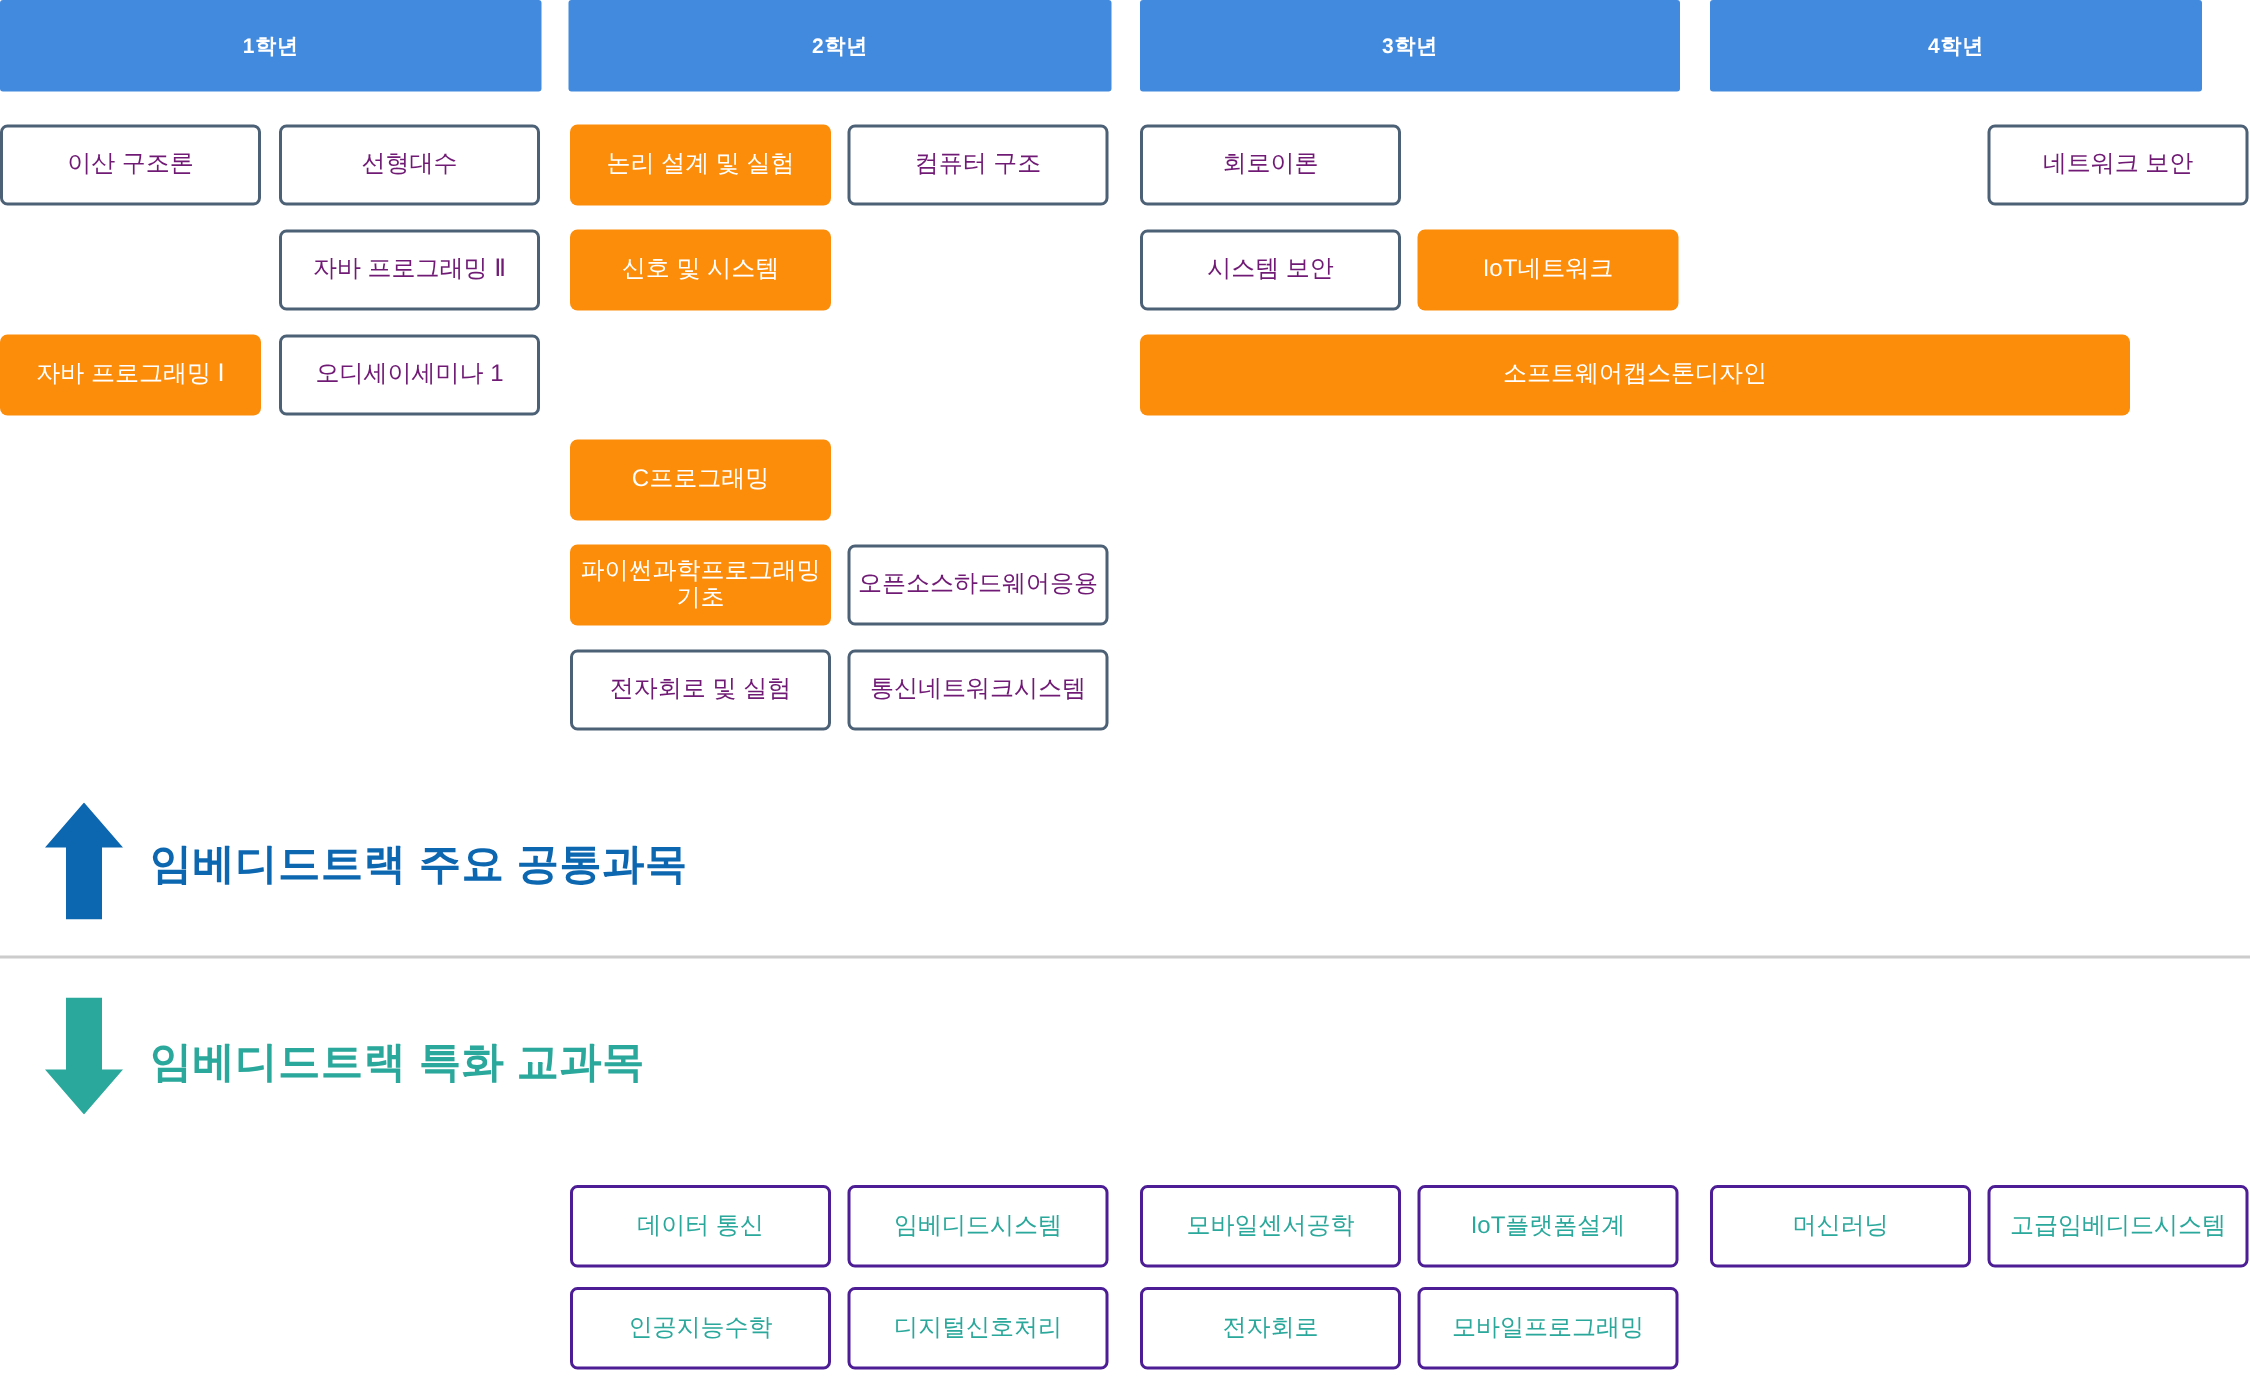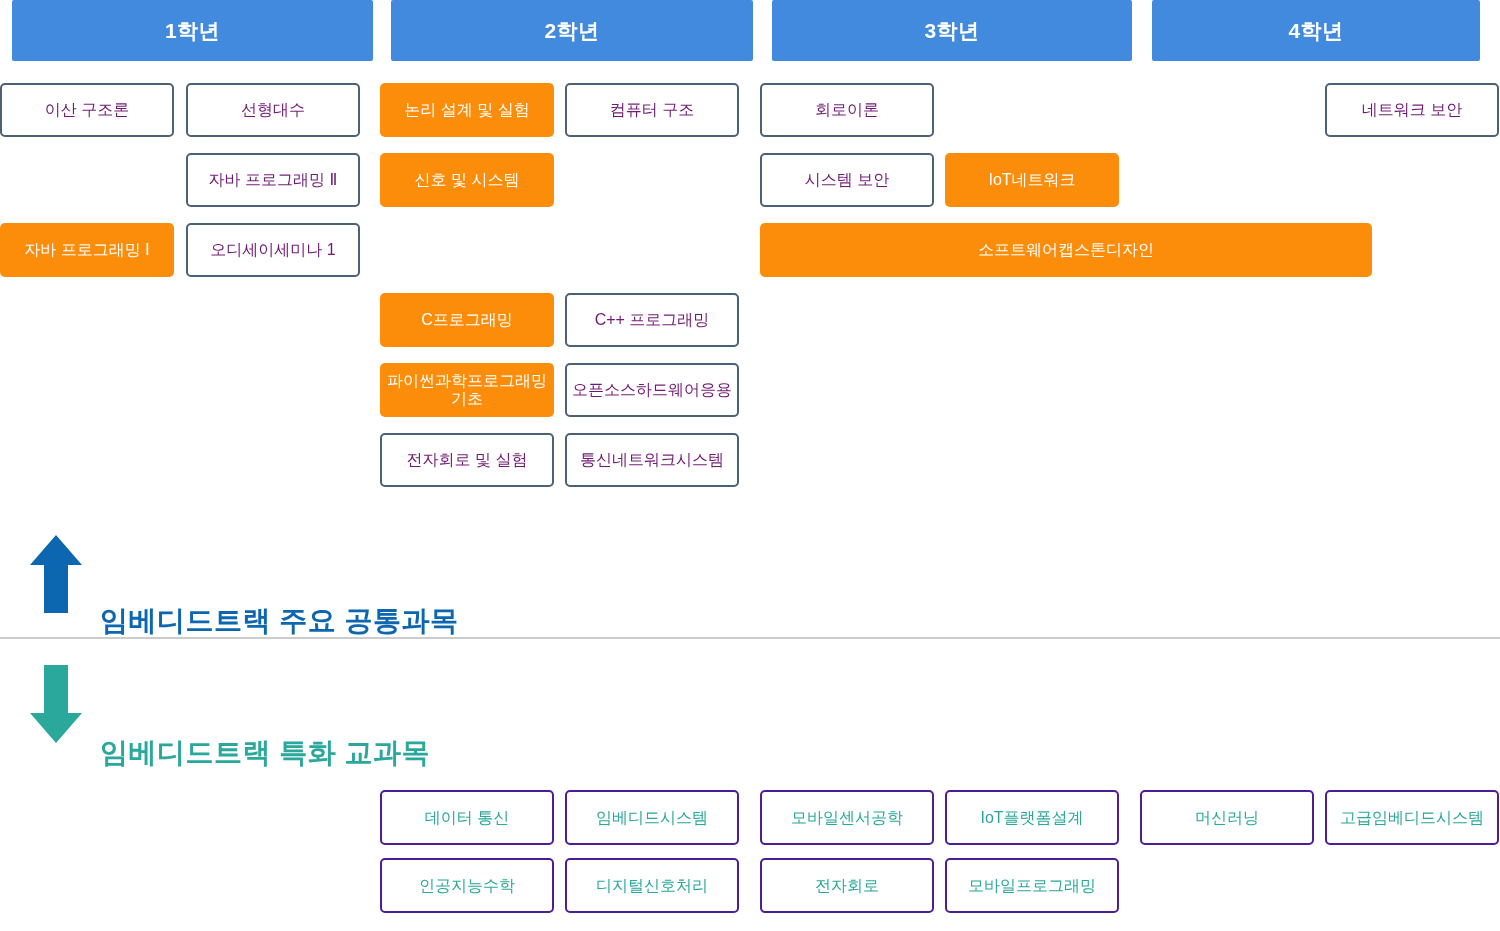--- a/index.html
+++ b/index.html
@@ -1,45 +1,45 @@
 <!DOCTYPE html>
 <html><head>
 <meta charset="utf-8">
 <style>
   html,body{margin:0;padding:0;background:#ffffff;}
   body{font-family:"Liberation Sans","DejaVu Sans",sans-serif;}
   .canvas{position:relative;width:1500px;height:931px;background:#fff;overflow:hidden;}
 
   
   .year-header{position:absolute;top:0;height:61px;background:#418ade;color:#fff;
-    display:flex;align-items:center;justify-content:center;font-size:21px;font-weight:600;
-    border-radius:2px;letter-spacing:0.5px;margin-left:12px;}
+    display:flex;align-items:center;justify-content:center;font-size:14px;font-weight:600;
+    border-radius:2px;letter-spacing:0.5px;}
   .h1{left:0;width:361px}.h2{left:379px;width:362px}.h3{left:760px;width:360px}.h4{left:1140px;width:328px}
 
   
   .box{position:absolute;width:174px;height:54px;box-sizing:border-box;border-radius:5px;
     display:flex;align-items:center;justify-content:center;font-size:16px;text-align:center;line-height:1.1;}
   .common{background:#fff;border:2px solid #4c6076;color:#701a75;}
   .highlight{background:#fc8d0b;border:none;color:#ffffff;}
   .special{background:#fff;border:2px solid #4c1d95;color:#2aa89b;height:55px;}
 
   
   .ca1{left:0}.cb1{left:186px}
   .ca2{left:380px}.cb2{left:565px}
   .ca3{left:760px}.cb3{left:945px}
   .ca4{left:1140px}.cb4{left:1325px}
   
   .r1{top:83px}.r2{top:153px}.r3{top:223px}.r4{top:293px}.r5{top:363px}.r6{top:433px}
-  .wide{left:760px;width:612px;top:223px;}
+  .wide{left:760px;width:660px;top:223px;}
 
   
   .section-arrow{position:absolute;left:30px;}
   .arrow-up{top:535px;}
   .arrow-down{top:665px;}
-  .section-label{position:absolute;left:100px;font-size:28px;font-weight:bold;letter-spacing:0.5px;margin-top:45px;}
+  .section-label{position:absolute;left:100px;font-size:28px;font-weight:bold;letter-spacing:0.5px;}
   .label-common{top:557px;color:#0d67b0;}
   .label-special{top:689px;color:#2aa89b;}
   .divider{position:absolute;left:0;top:637px;width:1500px;height:2px;background:#cccccc;}
 
   
   .sr1{top:790px}.sr2{top:858px}
 </style>
 </head>
 <body>
 
@@ -53,21 +53,20 @@
   <div class="box common ca1 r1">이산 구조론</div>
   <div class="box common cb1 r1">선형대수</div>
   <div class="box common cb1 r2">자바 프로그래밍 Ⅱ</div>
   <div class="box highlight ca1 r3">자바 프로그래밍 Ⅰ</div>
   <div class="box common cb1 r3">오디세이세미나 1</div>
 
   <div class="box highlight ca2 r1">논리 설계 및 실험</div>
   <div class="box common cb2 r1">컴퓨터 구조</div>
   <div class="box highlight ca2 r2">신호 및 시스템</div>
   <div class="box highlight ca2 r4">C프로그래밍</div>
-  <div class="box common cb2 r4">C++ 프로그래밍</div>
   <div class="box highlight ca2 r5">파이썬과학프로그래밍기초</div>
   <div class="box common cb2 r5">오픈소스하드웨어응용</div>
   <div class="box common ca2 r6">전자회로 및 실험</div>
   <div class="box common cb2 r6">통신네트워크시스템</div>
 
   <div class="box common ca3 r1">회로이론</div>
   <div class="box common ca3 r2">시스템 보안</div>
   <div class="box highlight cb3 r2">IoT네트워크</div>
   <div class="box highlight wide">소프트웨어캡스톤디자인</div>
 

